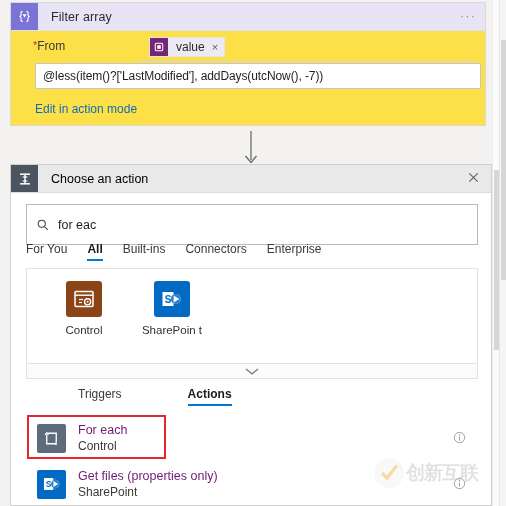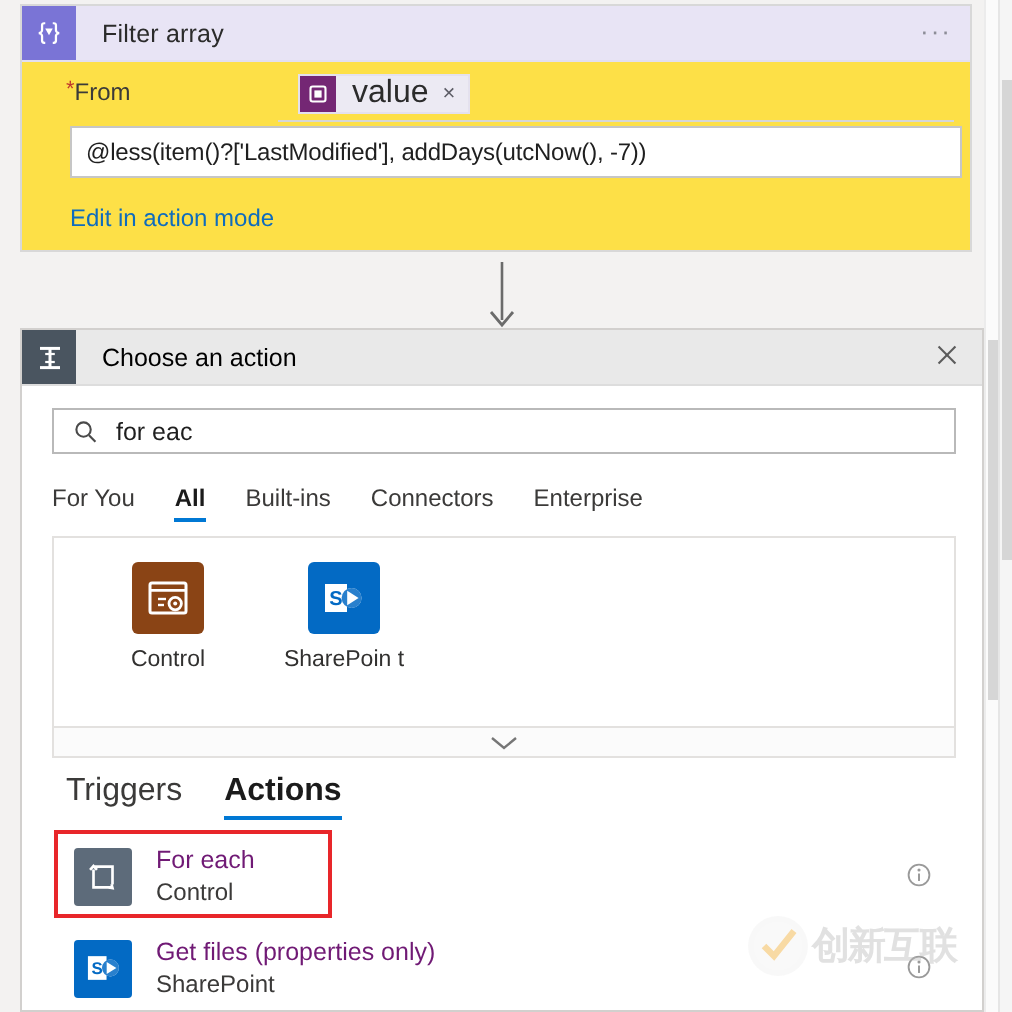--- a/index.html
+++ b/index.html
@@ -113,21 +113,21 @@
     height: 18px;
     background: #742774;
     display: flex;
     align-items: center;
     justify-content: center;
     color: #ffffff;
     flex: 0 0 auto;
   }
   .token-label {
     margin-left: 8px;
-    font-size: 16px;
+    font-size: 12px;
     color: #2b2b2b;
   }
   .token-x {
     margin-left: 7px;
     font-size: 11px;
     color: #5d5d66;
     cursor: pointer;
   }
 
   .expr-box {
@@ -206,21 +206,21 @@
     height: 16px;
     color: #605e5c;
     cursor: pointer;
   }
 
   .search-wrap {
     position: absolute;
     left: 15px;
     top: 39px;
     width: 452px;
-    height: 23px;
+    height: 41px;
     border: 1px solid #b9b9b9;
     box-sizing: border-box;
     background: #ffffff;
     display: flex;
     align-items: center;
   }
   .search-icon {
     margin-left: 9px;
     width: 14px;
     height: 14px;
@@ -319,25 +319,26 @@
 
   .list-tabs {
     position: absolute;
     left: 22px;
     top: 222px;
     display: flex;
     align-items: flex-end;
     gap: 21px;
   }
   .list-tab {
-    font-size: 16px;
+    font-size: 12px;
     color: #3b3a39;
     padding-bottom: 5px;
     cursor: pointer;
     position: relative;
+    margin-left: 45px;
   }
   .list-tab.sel {
     color: #1b1b1b;
     font-weight: bold;
   }
   .list-tab.sel::after {
     content: "";
     position: absolute;
     left: 0;
     right: 0;

